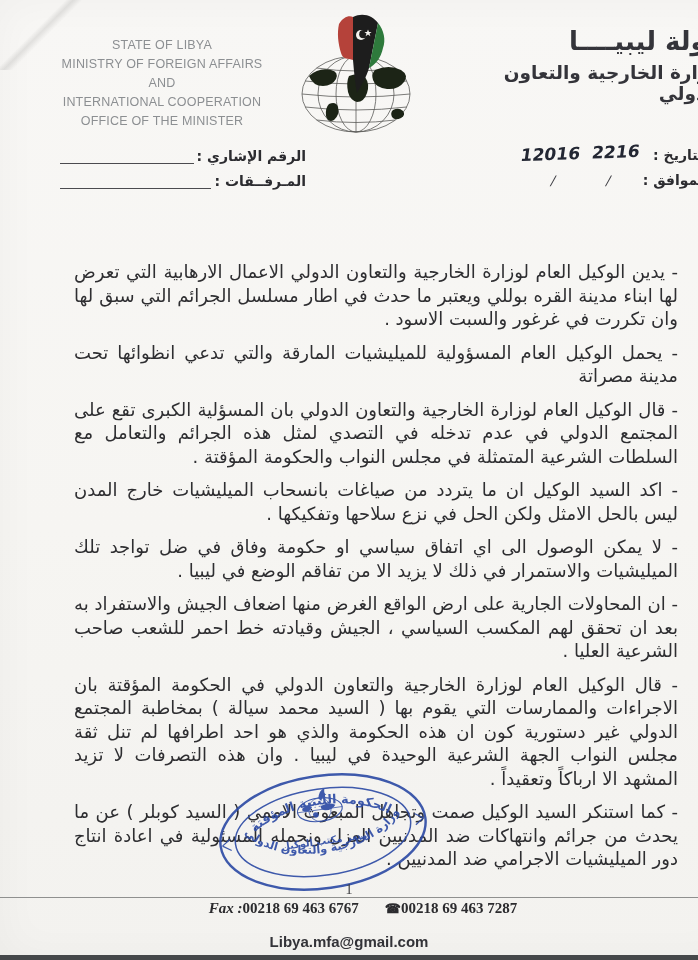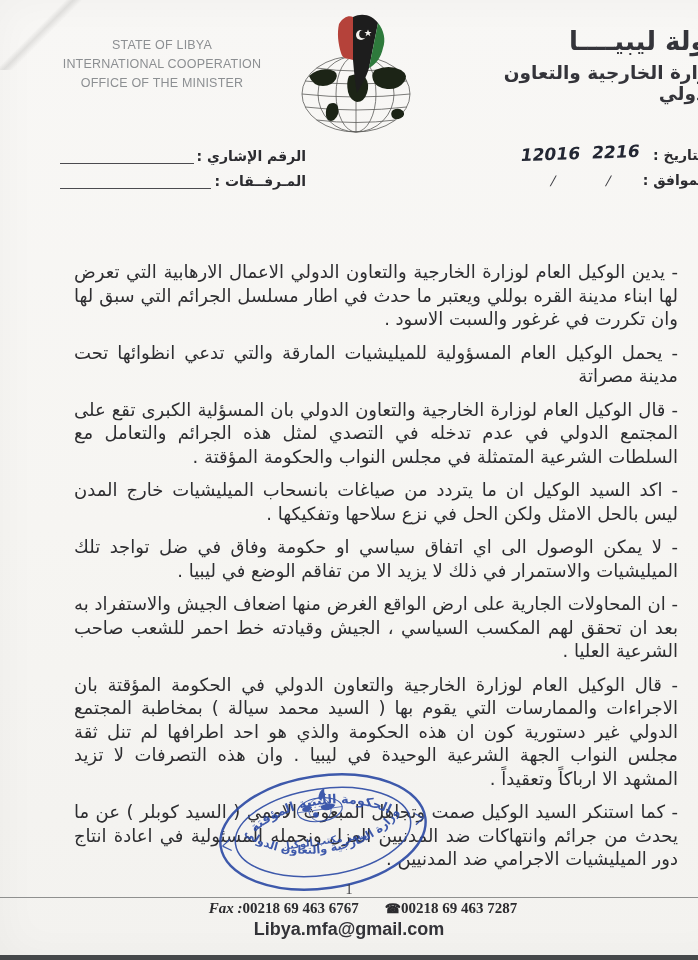--- a/index.html
+++ b/index.html
@@ -40,35 +40,37 @@
   .page-num{position:absolute;left:0;top:882px;width:698px;text-align:center;
     color:#3c3c40;font-size:14px;font-family:"Liberation Serif",serif;}
   
   .footer-rule{position:absolute;left:0;top:897px;width:698px;border-top:1.3px solid #8f908f;}
   .footer{position:absolute;left:0;top:900px;width:698px;text-align:center;color:#2b2b2e;
     font-family:"Liberation Serif",serif;}
   .fax-line{font-size:15px;font-weight:bold;margin-left:28px;}
   .fax-line .fax-label{font-style:italic;}
   .fax-line .gap{display:inline-block;width:26px;}
   .phone-glyph{font-size:13px;}
-  .email-line{font-size:18px;font-weight:bold;font-family:"Liberation Sans",sans-serif;color:#333338;margin-top:2px;}
+  .email-line{font-size:15px;font-weight:bold;font-family:"Liberation Sans",sans-serif;color:#333338;margin-top:16px;}
   .bottom-band{position:absolute;left:0;bottom:0;width:698px;height:5px;background:#45484a;}
   .edge-shadow-r{position:absolute;right:0;top:0;width:6px;height:960px;
     background:linear-gradient(270deg,rgba(0,0,0,0.05),transparent);}
 </style>
 </head>
 <body>
 
 <div class="page">
 
   <div class="corner-fold"></div>
   <div class="edge-shadow-r"></div>
 
   <div class="hdr-en">
     <div>STATE OF LIBYA</div>
+    <div>MINISTRY OF FOREIGN AFFAIRS</div>
+    <div>AND</div>
     <div>INTERNATIONAL COOPERATION</div>
     <div>OFFICE OF THE MINISTER</div>
   </div>
 
   <svg class="logo" viewBox="0 0 130 128" aria-hidden="true">
     <g stroke="#5b5b58" stroke-width="0.8" fill="none">
       <ellipse cx="63" cy="84" rx="54" ry="38"></ellipse>
       <ellipse cx="63" cy="84" rx="38" ry="38"></ellipse>
       <ellipse cx="63" cy="84" rx="20" ry="38"></ellipse>
       <line x1="63" y1="46" x2="63" y2="122"></line>

